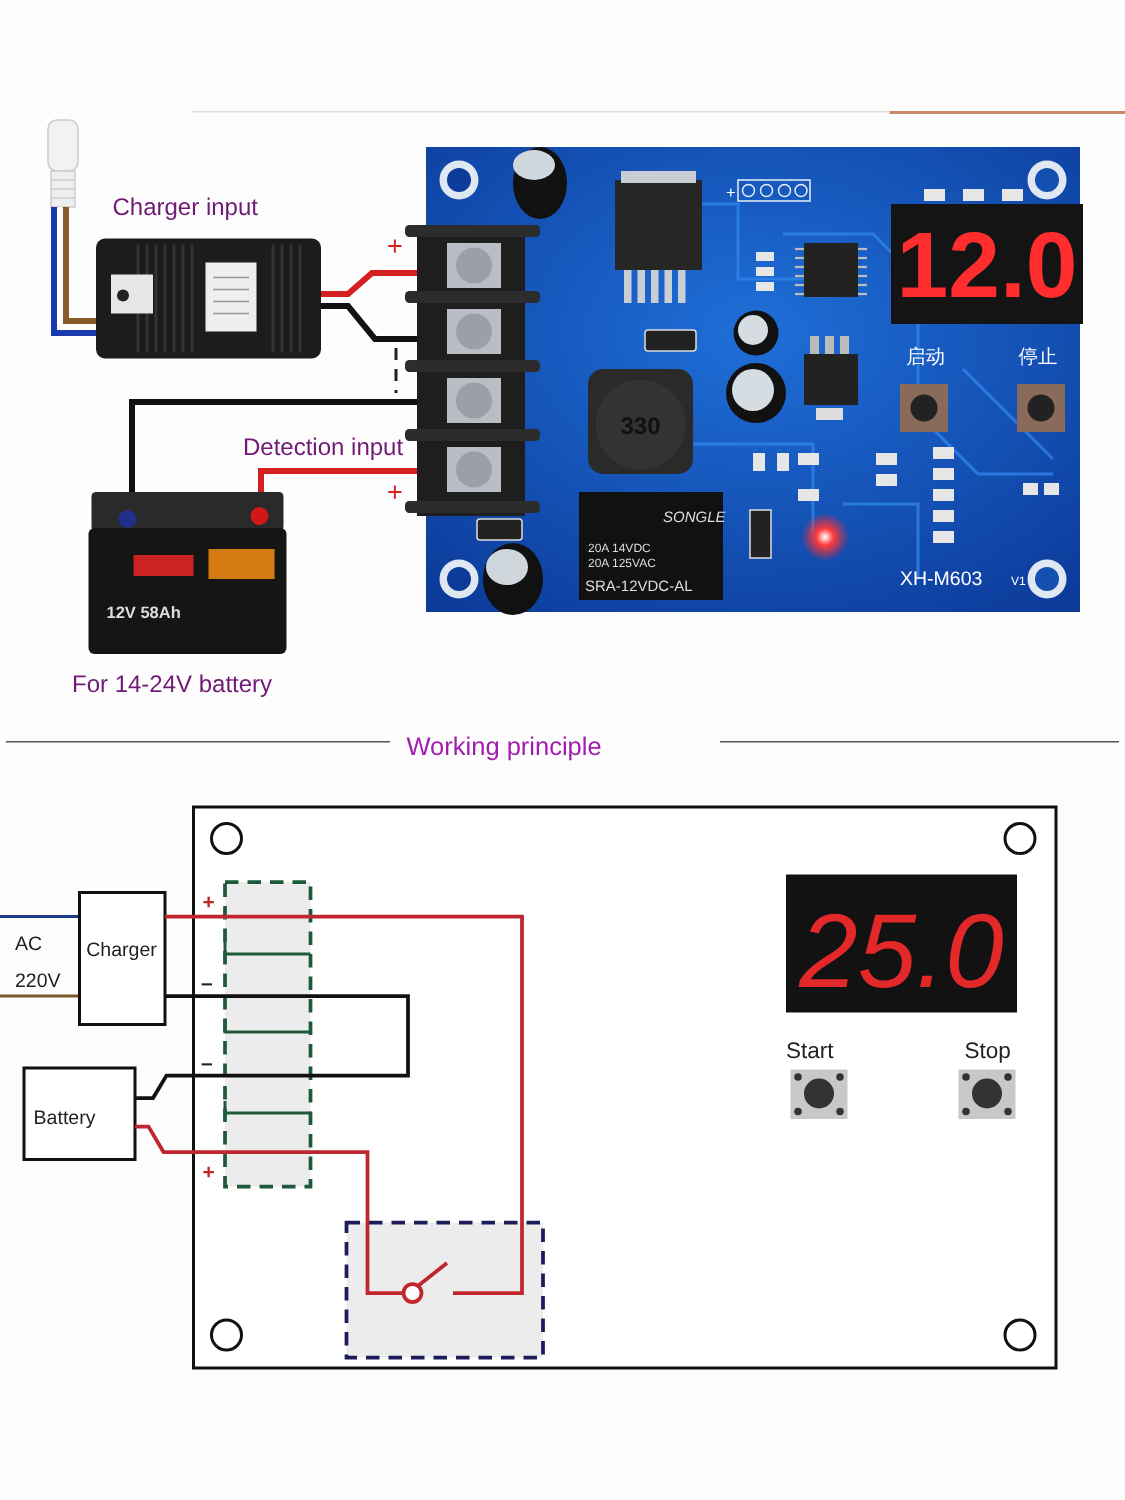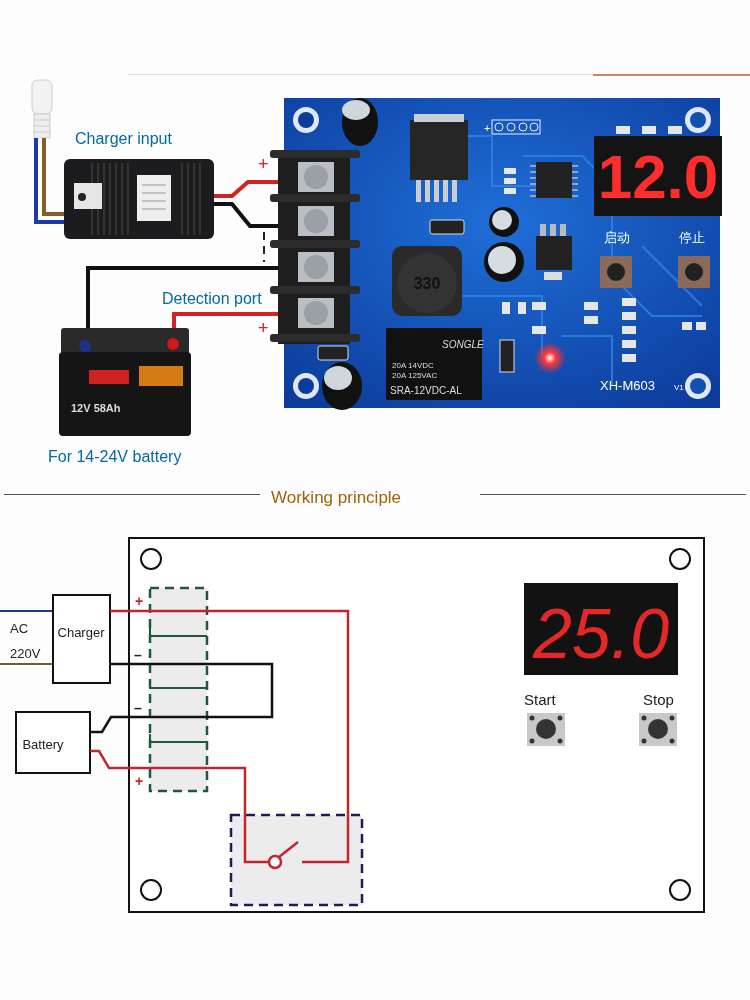--- a/index.html
+++ b/index.html
@@ -1,19 +1,19 @@
 <!DOCTYPE html>
 <html><head>
 <meta charset="utf-8">
 <style>
   html,body{margin:0;padding:0;background:#fdfdfd;}
   body{width:750px;height:1000px;position:relative;overflow:hidden;font-family:"Liberation Sans","DejaVu Sans",sans-serif;color:#222;}
   .abs{position:absolute;}
-  .label{font-size:16px;color:#0369a1;white-space:nowrap;}
-  .section-title{font-size:17px;color:#a16207;}
+  .label{font-size:16px;color:#701a75;white-space:nowrap;}
+  .section-title{font-size:17px;color:#a21caf;}
   svg text{font-family:"Liberation Sans","DejaVu Sans",sans-serif;}
 </style>
 </head>
 <body>
 
 <div>
 
   <div class="abs" style="left:128px;top:74px;width:465px;height:1px;background:#ddd;"></div>
   <div class="abs" style="left:593px;top:74px;width:157px;height:2px;background:#c9876a;"></div>
 
@@ -62,21 +62,21 @@
 
     <line x1="264" y1="232" x2="264" y2="262" stroke="#222" stroke-width="2" stroke-dasharray="8,6"></line>
 
     <path d="M88 348 L88 268 L305 268" stroke="#111" stroke-width="4" fill="none"></path>
 
     <path d="M174 340 L174 314 L305 314" stroke="#d42020" stroke-width="4" fill="none"></path>
   </svg>
   <div class="abs" style="left:258px;top:154px;color:#d42020;font-size:18px;">+</div>
   <div class="abs" style="left:258px;top:318px;color:#d42020;font-size:18px;">+</div>
 
-  <div class="abs label" style="left:162px;top:290px;">Detection port</div>
+  <div class="abs label" style="left:162px;top:290px;">Detection input</div>
 
   <svg class="abs" style="left:55px;top:318px;" width="140" height="124" viewBox="0 0 140 124">
     <rect x="6" y="10" width="128" height="26" rx="3" fill="#2a2a2a"></rect>
     <rect x="4" y="34" width="132" height="84" rx="4" fill="#151515"></rect>
     <circle cx="30" cy="28" r="6" fill="#20308a"></circle>
     <circle cx="118" cy="26" r="6" fill="#d01818"></circle>
     <rect x="34" y="52" width="40" height="14" fill="#c22"></rect>
     <rect x="84" y="48" width="44" height="20" fill="#d47a12"></rect>
     <text x="16" y="94" fill="#ddd" font-size="11" font-weight="bold">12V 58Ah</text>
   </svg>

